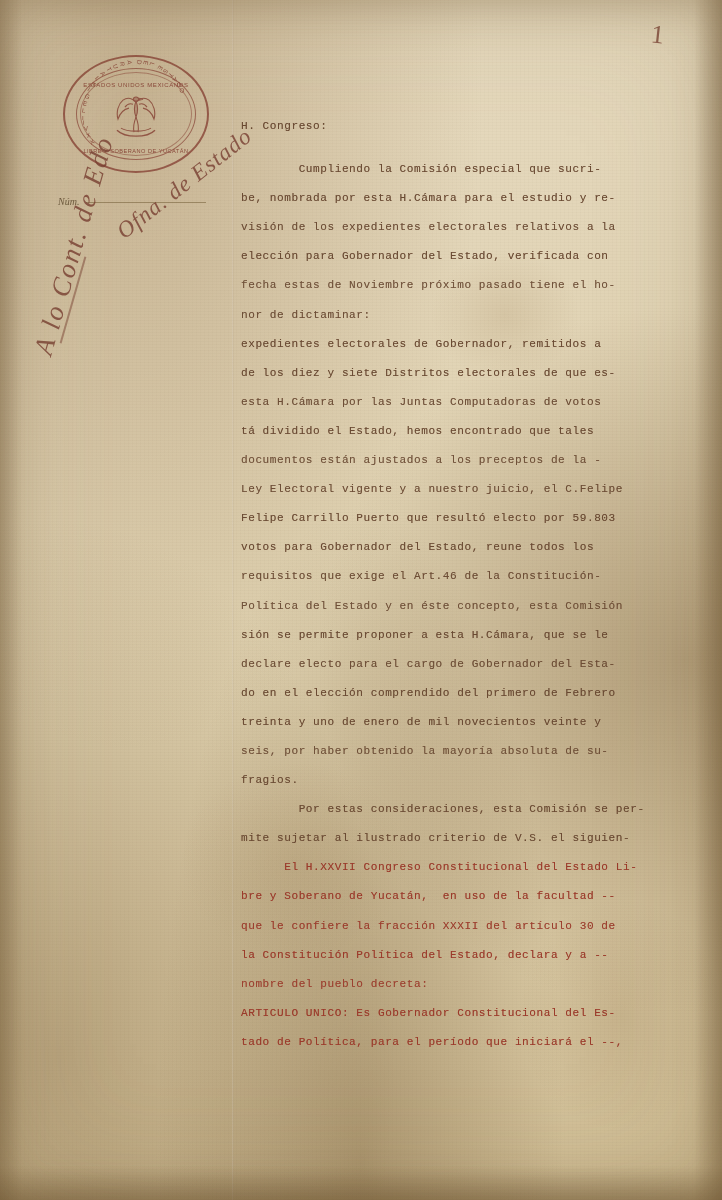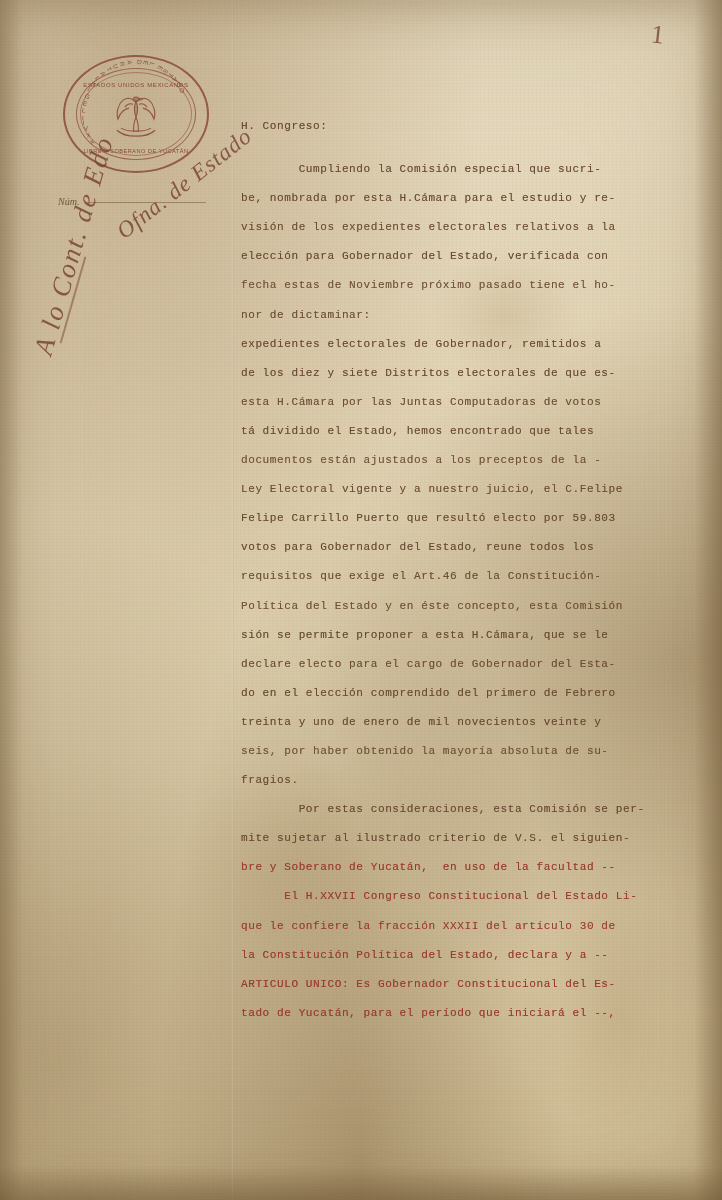--- a/index.html
+++ b/index.html
@@ -356,29 +356,30 @@
       <div class="tline">seis, por haber obtenido la mayoría absoluta de su-</div>
       <div class="tline">fragios.</div>
     </div>
 
     <div>
       <div class="tline">        Por estas consideraciones, esta Comisión se per-</div>
       <div class="tline">mite sujetar al ilustrado criterio de V.S. el siguien-</div>
     </div>
 
     <div>
+      <div class="tline red">      El H.XXVII Congreso Constitucional del Estado Li-</div>
       <div class="tline red">bre y Soberano de Yucatán,  en uso de la facultad --</div>
-      <div class="tline red">      El H.XXVII Congreso Constitucional del Estado Li-</div>
       <div class="tline red">que le confiere la fracción XXXII del artículo 30 de</div>
       <div class="tline red">la Constitución Política del Estado, declara y a --</div>
+      <div class="tline red">nombre del pueblo decreta:</div>
     </div>
 
     <div>
       <div class="tline red">ARTICULO UNICO: Es Gobernador Constitucional del Es-</div>
-      <div class="tline red">tado de Yucatán, para el período que iniciará el --,</div>
+      <div class="tline red">tado de Política, para el período que iniciará el --,</div>
     </div>
 
   </div>
 
   <div class="grain"></div>
   <div class="edge-dark-left"></div>
   <div class="edge-dark-right"></div>
   <div class="edge-dark-bottom"></div>
   <div class="vignette"></div>
 </div>

